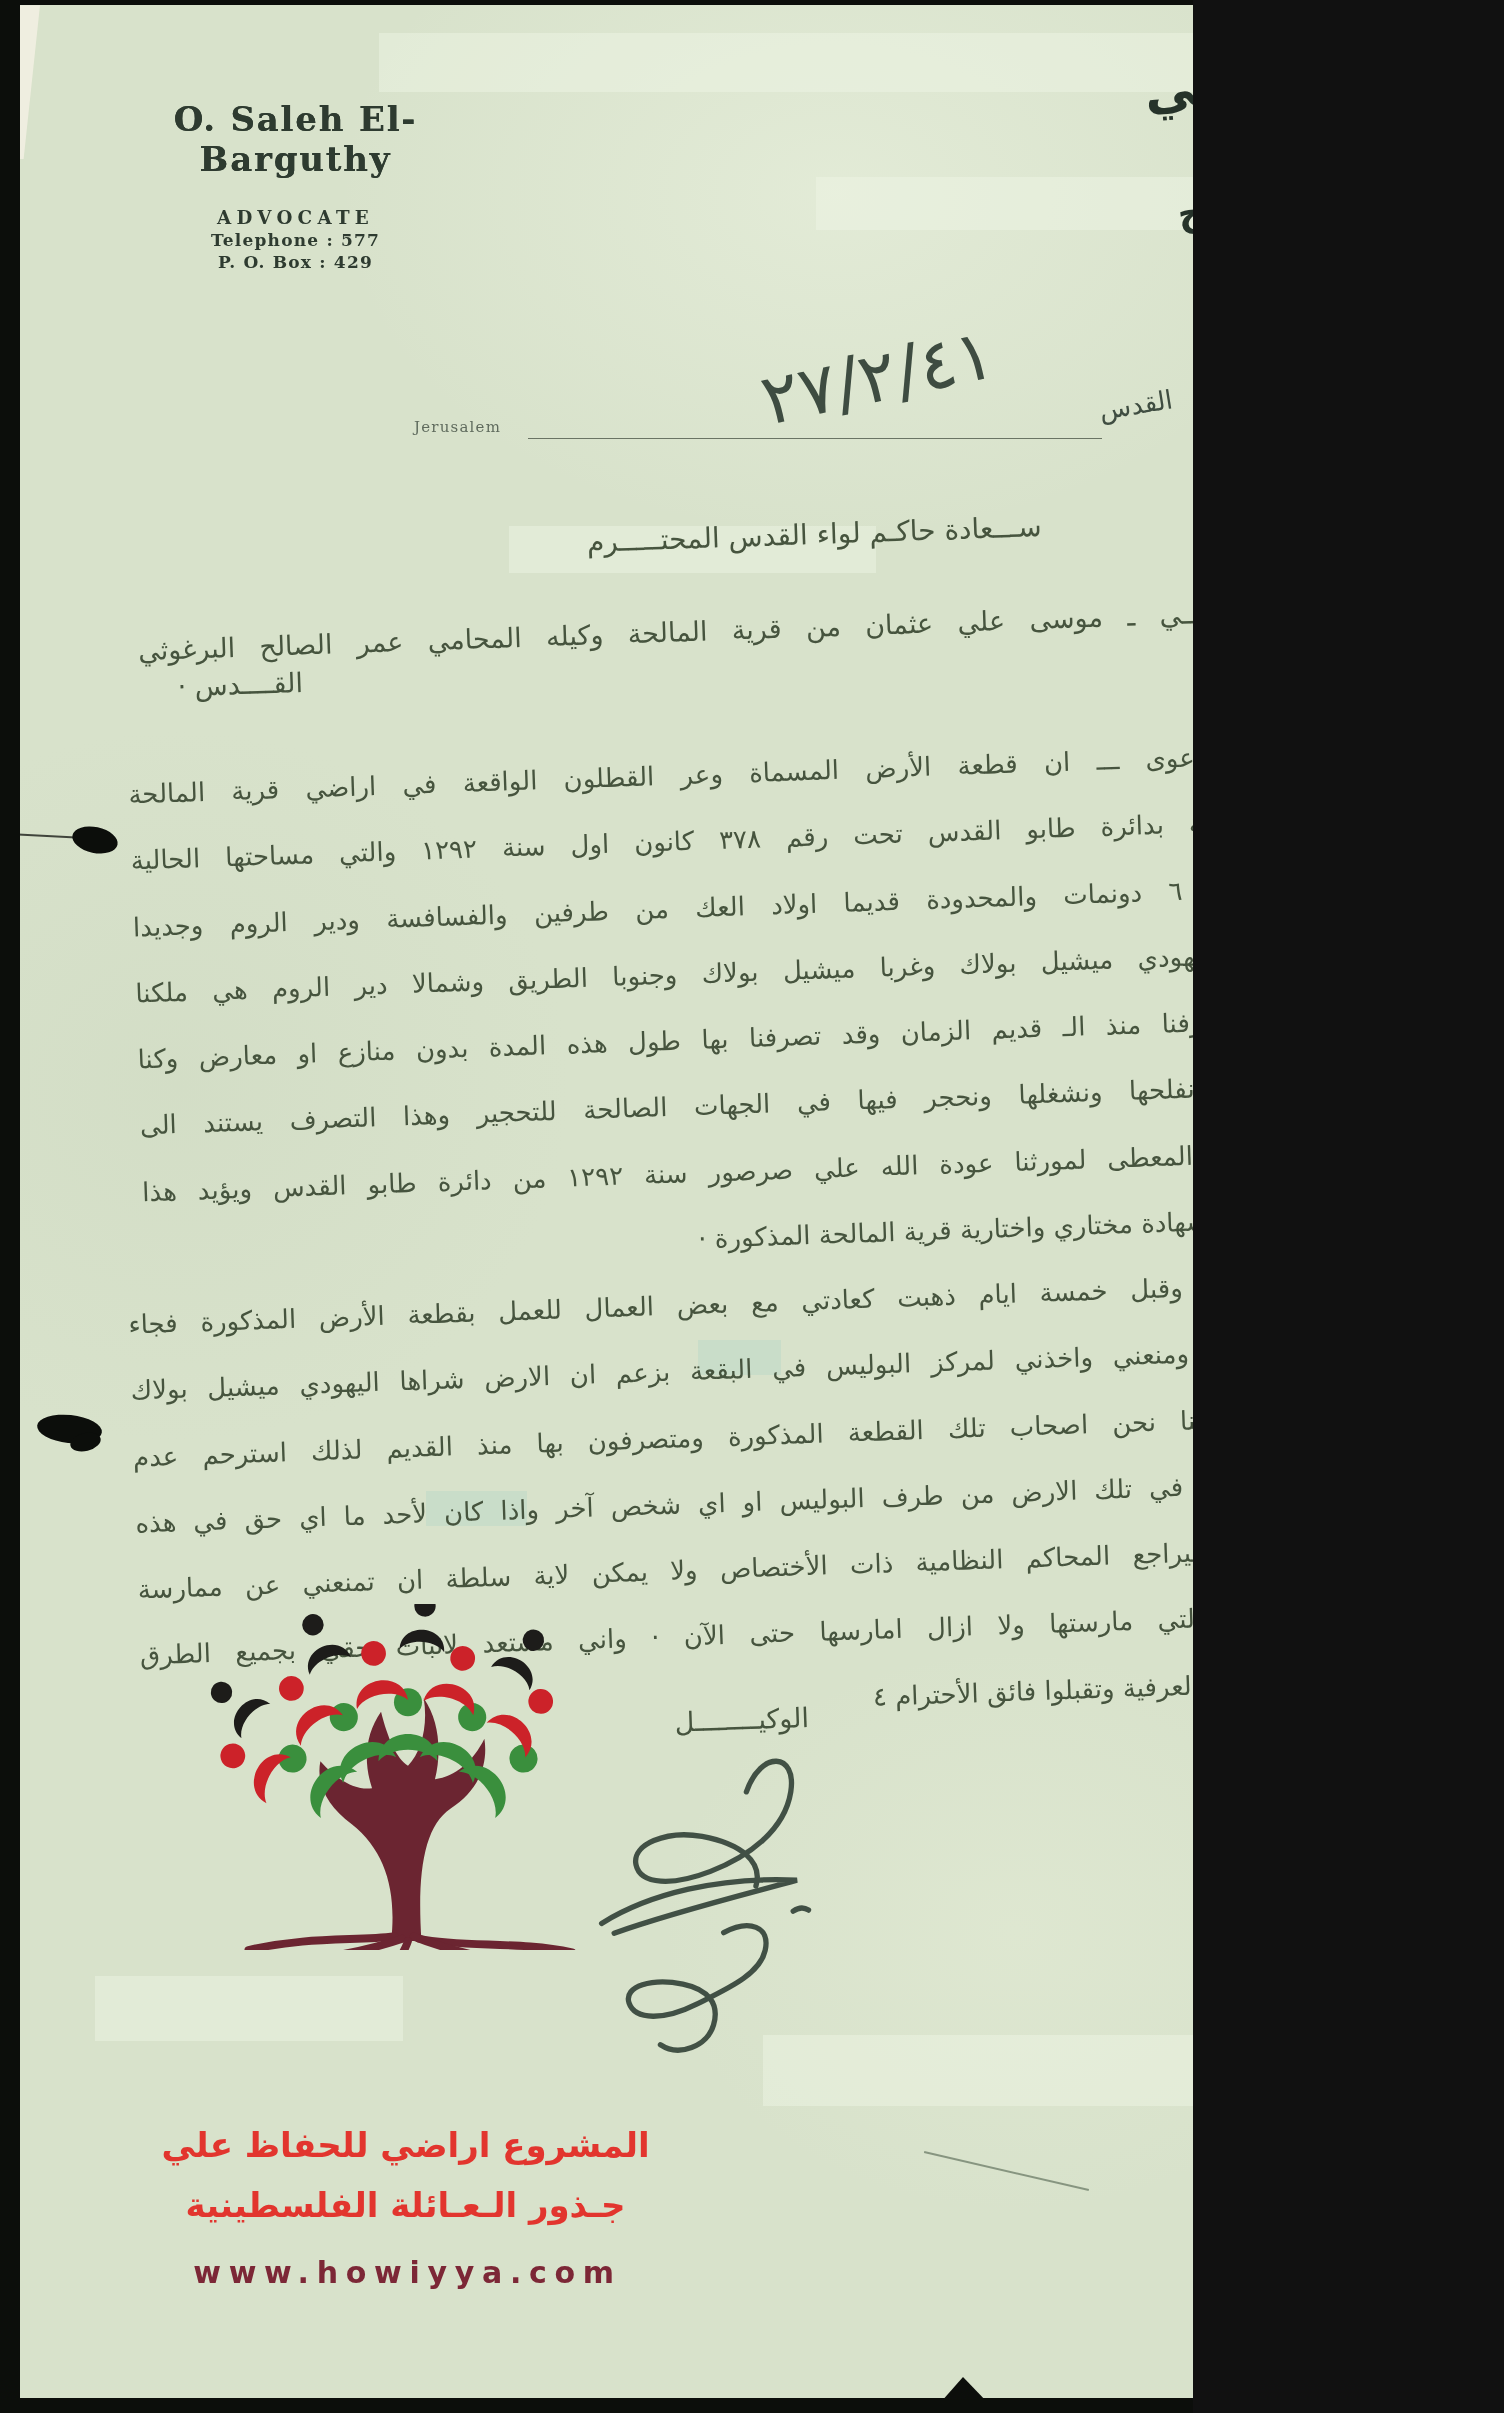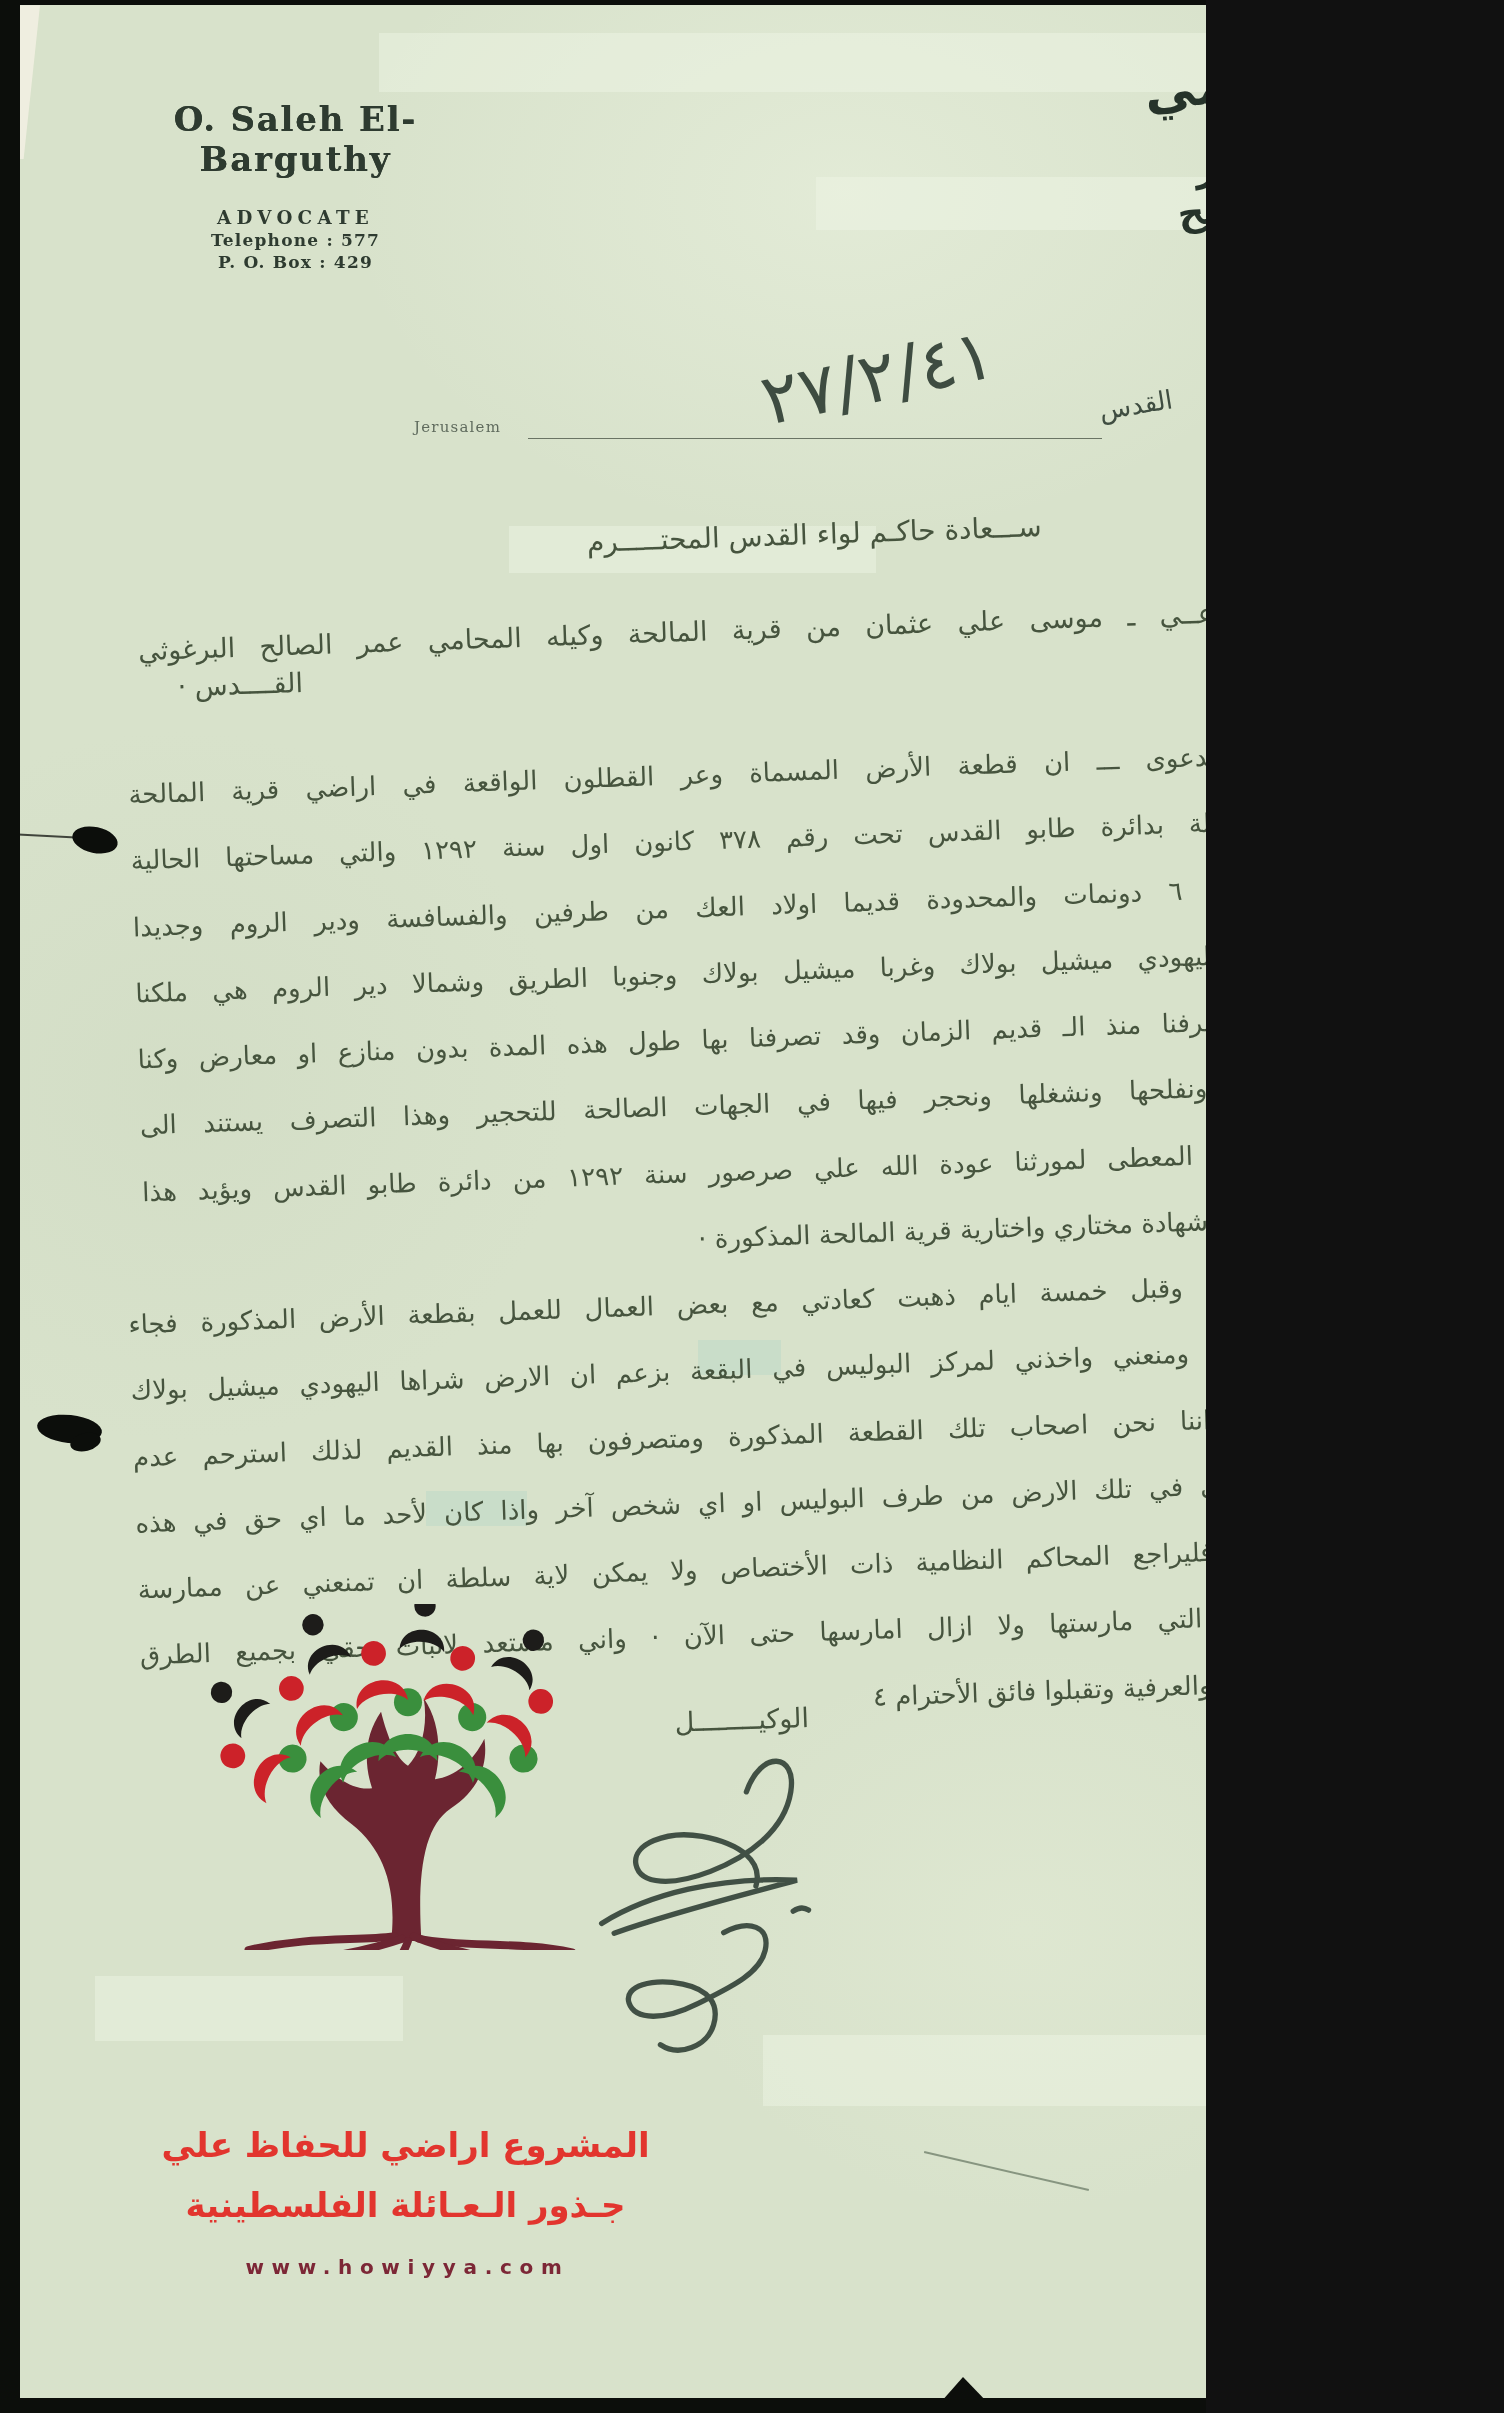--- a/index.html
+++ b/index.html
@@ -1,21 +1,21 @@
 <!DOCTYPE html>
 <html lang="ar" style="font-size:9.5px"><head>
 <meta charset="utf-8">
 <style>
   html,body{margin:0;padding:0;background:#111;}
   .page{position:relative;width:1193px;height:2413px;background-color:#d8e2cb;overflow:hidden;
         background-image:
           radial-gradient(ellipse 769px 532px at 70% 8%, rgba(235,242,224,.55), transparent 65%),
           radial-gradient(ellipse 651px 592px at 15% 45%, rgba(206,217,193,.5), transparent 60%),
           radial-gradient(ellipse 592px 473px at 85% 80%, rgba(228,236,214,.5), transparent 60%);
-        font-family:"DejaVu Sans", sans-serif;padding-left:13px;}
+        font-family:"DejaVu Sans", sans-serif;}
   .abs{position:absolute;}
   .band{position:absolute;background:rgba(240,246,231,.45);pointer-events:none;}
   .tint{position:absolute;background:rgba(150,205,195,.22);pointer-events:none;}
   .frame{position:absolute;background:#0c0e0b;}
   
   .lh-en{left:106px;top:99px;width:379px;text-align:center;color:#2e3b30;}
   .lh-name{font-family:"DejaVu Serif",serif;font-weight:bold;font-size:34px;letter-spacing:1.8px;
            text-shadow:0 0 0.6px #2e3b30;}
   .lh-title{font-family:"DejaVu Serif",serif;font-weight:bold;font-size:18.3px;letter-spacing:5.3px;margin-top:28px;}
   .lh-line{font-family:"DejaVu Serif",serif;font-weight:bold;font-size:17px;letter-spacing:1.2px;margin-top:2px;}
@@ -37,21 +37,21 @@
   .dateline-place{left:414px;top:418px;font-family:"DejaVu Serif",serif;font-size:15px;color:#4a564a;
                   letter-spacing:1.2px;opacity:.85;}
   .dateline-rule{left:528px;top:438px;width:574px;border-top:1.8px solid rgba(58,69,56,.7);}
   .date-hand{left:760px;top:336px;font-size:70px;color:#3e4c41;transform:rotate(-12deg);direction:ltr;}
   .quds-hand{left:1099px;top:390px;font-size:26px;color:#3f4d41;transform:rotate(-9deg);}
   
   .brand{left:231px;top:1939px;width:296px;text-align:center;font-size:99px;font-weight:bold;
          color:#d6231f;direction:rtl;line-height:1.25;}
   .tagline{left:148px;top:2115px;width:515px;text-align:center;direction:rtl;font-weight:bold;
            font-size:34px;line-height:60px;color:#e2352e;}
-  .url{left:153px;top:2255px;width:509px;text-align:center;font-weight:bold;font-size:20px;
+  .url{left:153px;top:2255px;width:509px;text-align:center;font-weight:bold;font-size:30px;
        letter-spacing:7.7px;color:#7c2736;}
   .blob{position:absolute;background:#0c0e0b;border-radius:50%;}
   svg{display:block;}
 </style>
 </head>
 <body>
 
 <div class="page">
 
   <div class="band" style="left:379px;top:33px;width:1112px;height:59px;"></div>

